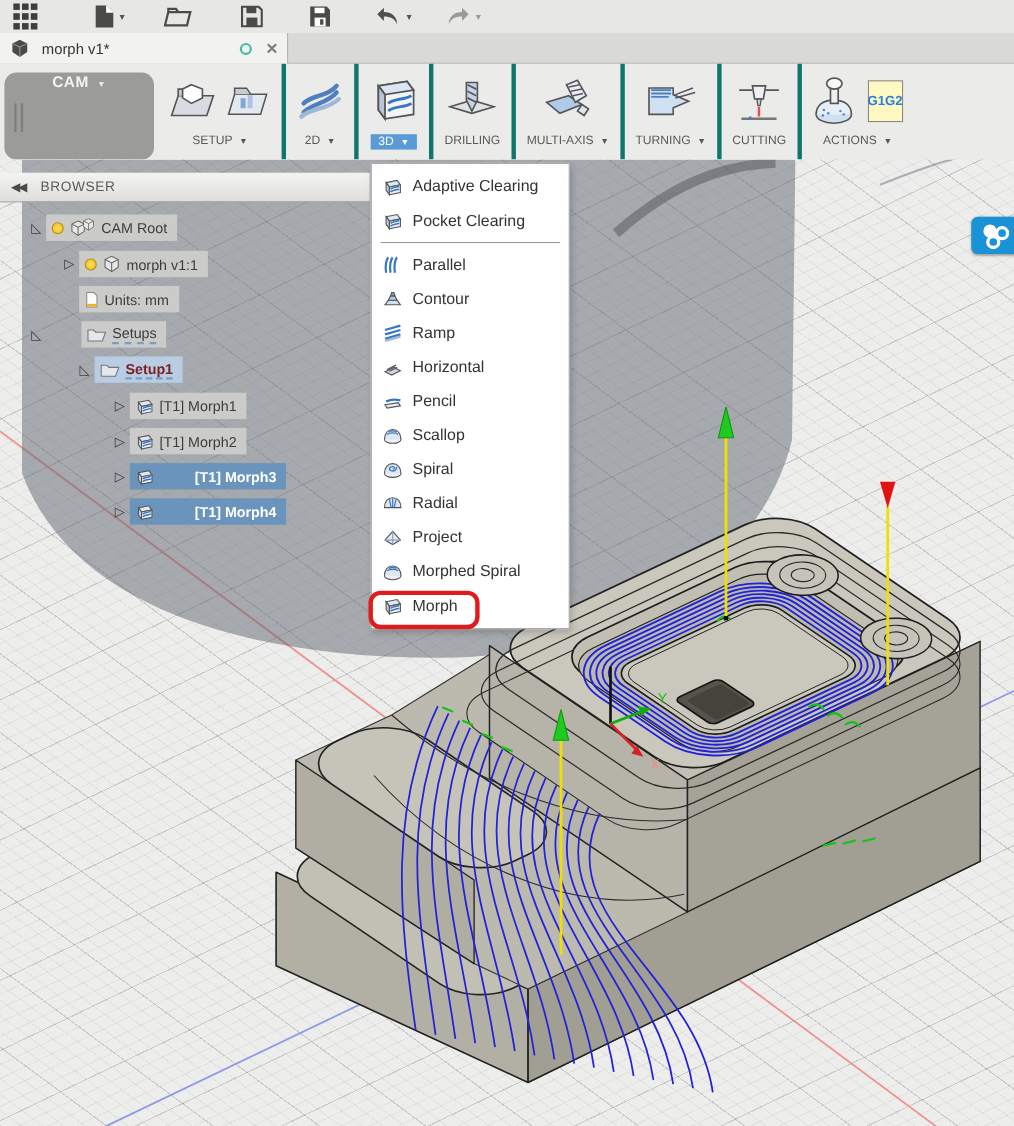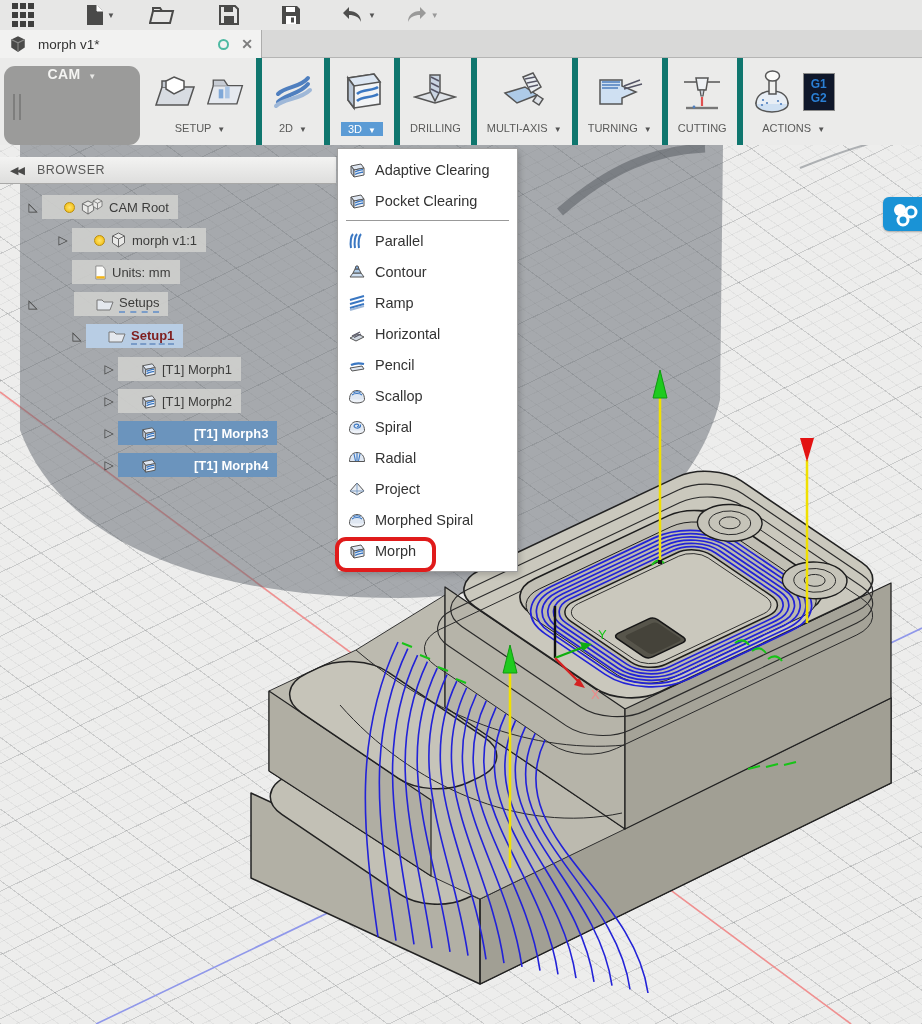--- a/index.html
+++ b/index.html
@@ -27,27 +27,27 @@
   .ribbon { position:absolute; left:0; top:58px; width:922px; height:87px;
     background:#ebebea; display:flex; }
   .cam-box { position:absolute; left:4px; top:8px; width:136px; height:79px;
     background:#9b9b9a; display:flex; align-items:flex-start; justify-content:center; cursor:pointer;border-radius:11px; }
   .cam-grip { position:absolute; left:9px; top:28px; width:8px; height:26px;
     border-left:2px solid #7e7e7d; border-right:2px solid #7e7e7d; }
   .cam-label { color:#f4f4f2; font-size:14px; font-weight:bold; letter-spacing:.5px; }
   .cam-label .caret-sm { color:#e8e8e6; }
   .rgroups { position:absolute; left:140px; top:0; right:0; height:87px; display:flex; }
   .rgroup { display:flex; flex-direction:column; align-items:center; justify-content:flex-start;
-    padding:6px 10px 4px 10px; border-right:6px solid #0f766e; cursor:pointer; }
+    padding:6px 10px 4px 10px; border-right:4px solid #0f766e; cursor:pointer; }
   .rgroup:last-child { border-right:none; }
   .ricons { height:56px; display:flex; align-items:center; gap:8px; }
   .rlabel { font-size:11px; color:#5a5a59; margin-top:2px; white-space:nowrap; }
   .rlabel.active { background:#5b9bd5; color:#fff; padding:1px 7px; }
-  .g1g2 { width:32px; height:38px; border:1px solid #8a8a89; background:#0f172a;
-    display:flex; flex-direction:column; align-items:center; justify-content:center;
+  .g1g2 { width:32px; height:38px; border:1px solid #8a8a89; background:#fef9c3;
+    display:flex; align-items:center; justify-content:center;
     font-size:12px; font-weight:bold; color:#2a7fd4; line-height:1.15; }
 
   
   .viewport { position:absolute; left:0; top:145px; width:922px; height:879px;
     background-color:#ededec;
     background-image:
       repeating-linear-gradient(36.5deg,  rgba(40,45,50,0.13) 0 1px, transparent 1px 57.5px),
       repeating-linear-gradient(-25.6deg, rgba(40,45,50,0.13) 0 1px, transparent 1px 57.5px),
       repeating-linear-gradient(36.5deg,  rgba(40,45,50,0.055) 0 1px, transparent 1px 11.5px),
       repeating-linear-gradient(-25.6deg, rgba(40,45,50,0.055) 0 1px, transparent 1px 11.5px);
@@ -55,21 +55,21 @@
   .canvas-svg { position:absolute; left:0; top:0; }
 
   
   .browser-header { position:absolute; left:0; top:12px; width:336px; height:27px;
     background:linear-gradient(#f3f3f2,#dededd); border-bottom:1px solid #a8a8a7;
     display:flex; align-items:center; padding:0 10px; }
   .bh-collapse { font-size:11px; color:#4a4a49; letter-spacing:-2px; margin-right:14px; cursor:pointer; }
   .bh-title { font-size:12.5px; color:#5a5a59; letter-spacing:.5px; }
   .trow { position:absolute; height:26px; display:flex; align-items:center; cursor:pointer; }
   .tri { font-size:12px; color:#3c3c3b; width:18px; text-align:center; }
-  .chip { height:24px; display:flex; align-items:center; gap:5px; padding:0 9px 0 22px;
+  .chip { height:24px; display:flex; align-items:center; gap:5px; padding:0 9px 0 5px;
     background:rgba(208,208,206,0.88); }
   .chip.sel { background:#6b94bd; }
   .chip .lbl { font-size:13px; color:#3c3c3b; white-space:nowrap; }
   .chip.sel .lbl { color:#fff; font-weight:bold;margin-left:32px; }
   .chip.setups-chip .lbl { border-bottom:2px dashed #7a9cc8; padding-bottom:1px; }
   .chip.setup1-chip { background:#b8cde4; }
   .chip.setup1-chip .lbl { color:#7f1d1d; font-weight:bold; border-bottom:2px dashed #7a9cc8; }
   .bulb { width:11px; height:11px; border-radius:50%; background:radial-gradient(#ffe36e,#f0b800);
     border:1px solid #b98c10; }
 

